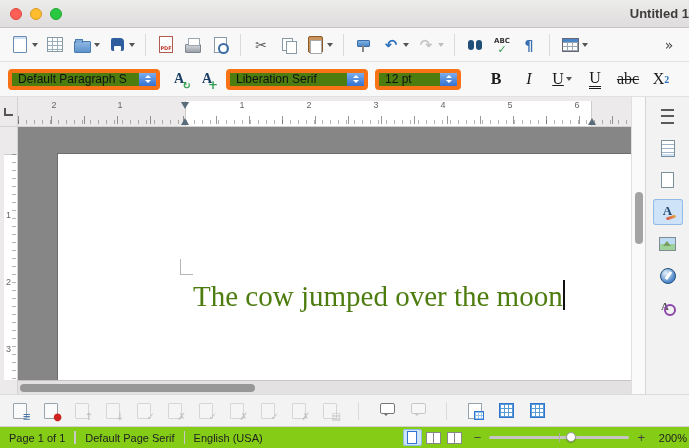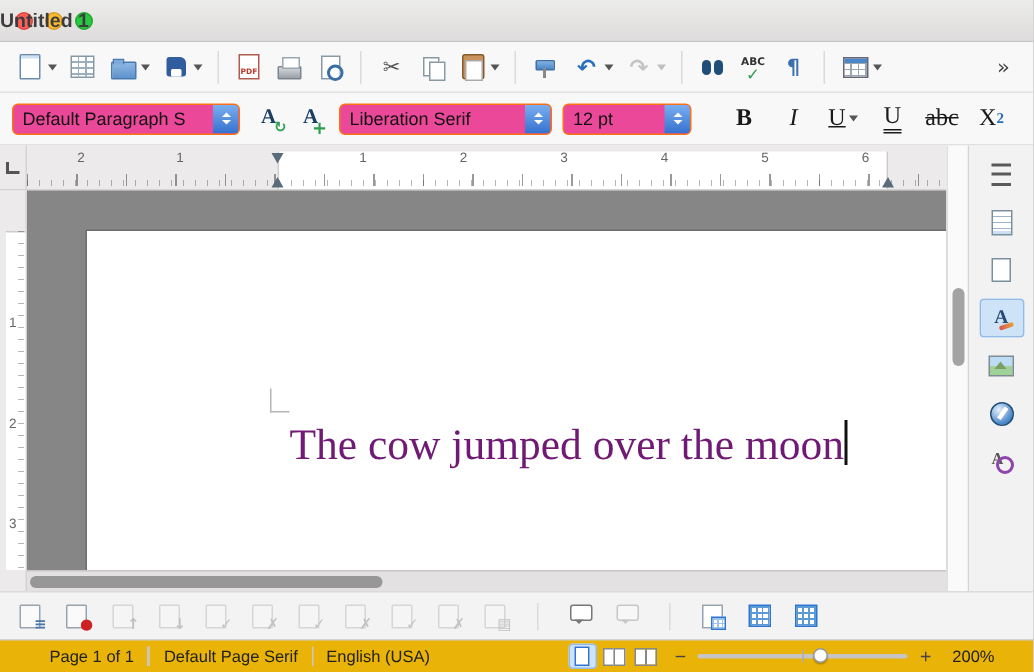--- a/index.html
+++ b/index.html
@@ -7,21 +7,21 @@
 body{font-family:"Liberation Sans",sans-serif;font-size:12px;color:#222;background:#fff}
 .window{width:689px;height:448px;display:flex;flex-direction:column;overflow:hidden;background:#fff}
 
 
 .titlebar{height:28px;background:linear-gradient(#ececea,#dedcdc);border-bottom:1px solid #c6c4c4;display:flex;align-items:center;position:relative;flex:none}
 .lights{display:flex;gap:8px;margin-left:10px}
 .light{width:12px;height:12px;border-radius:50%}
 .light.r{background:#ff5f57;border:1px solid #e0443e}
 .light.y{background:#febc2e;border:1px solid #d89b22}
 .light.g{background:#28c840;border:1px solid #1da72f}
-.title{position:absolute;left:0;right:0;text-align:left;font-weight:bold;font-size:13px;color:#3c3c3c}
+.title{position:absolute;left:0;right:0;text-align:right;font-weight:bold;font-size:13px;color:#3c3c3c}
 
 
 .tbar{background:#f9f8f8;border-bottom:1px solid #e2e0e0;display:flex;align-items:center;flex:none}
 .tb1{height:34px;padding:0 8px;gap:3px}
 .tb2{height:35px;padding:0 8px;gap:7px}
 .tool{display:inline-flex;align-items:center;padding:2px;border-radius:3px}
 .tool.dis{opacity:.35;filter:grayscale(1)}
 .tool.active{background:#cfe3f8;box-shadow:inset 0 0 0 1px #93bbe8}
 .tb1 .tool[data-name="toolbar-overflow-button"]{margin-left:auto}
 .dd{width:0;height:0;border-left:3.5px solid transparent;border-right:3.5px solid transparent;border-top:4px solid #555;margin-left:2px}
@@ -78,21 +78,21 @@
 .g-comment::after{content:"";position:absolute;bottom:2px;left:6px;border:3px solid transparent;border-top-color:#777}
 .g-bluegrid::before{content:"";width:13px;height:13px;border:1px solid #2f74d0;background:repeating-linear-gradient(0deg,#5b9bd5 0 1px,transparent 1px 4px),repeating-linear-gradient(90deg,#5b9bd5 0 1px,transparent 1px 4px),#fff}
 .g-fielddoc::before{content:"";width:12px;height:14px;background:#fff;border:1px solid #98a4ad}
 .g-fielddoc::after{content:"";position:absolute;right:1px;bottom:1px;width:8px;height:7px;border:1px solid #2f74d0;background:repeating-linear-gradient(0deg,#9cc3e8 0 1px,transparent 1px 3px),repeating-linear-gradient(90deg,#9cc3e8 0 1px,transparent 1px 3px),#fff}
 .g-view-single::before{content:"";width:8px;height:11px;border:1px solid #2f74d0;background:#fff}
 .g-view-multi::before{content:"";position:absolute;left:3px;top:4px;width:6px;height:10px;border:1px solid #888;background:#fff}
 .g-view-multi::after{content:"";position:absolute;left:10px;top:4px;width:6px;height:10px;border:1px solid #888;background:#fff}
 .g-view-book::before{content:"";width:13px;height:10px;border:1px solid #888;background:linear-gradient(90deg,#fff 46%,#888 46% 54%,#fff 54%)}
 
 
-.combo{height:21px;background:#ec4899;border:1px solid #f97316;border-radius:4px;display:flex;align-items:center;font-size:12px;overflow:hidden;flex:none}
+.combo{height:21px;background:#4d7c0f;border:4px solid #f97316;border-radius:4px;display:flex;align-items:center;font-size:12px;overflow:hidden;flex:none}
 .combo .val{padding:0 6px;flex:1;white-space:nowrap;overflow:hidden;color:#111}
 .cbtn{width:17px;height:100%;background:linear-gradient(#7aaef0,#3571cf);display:flex;flex-direction:column;align-items:center;justify-content:center;gap:2px;flex:none}
 .cbtn i{display:block;width:0;height:0;border-left:3px solid transparent;border-right:3px solid transparent}
 .cbtn .up{border-bottom:3px solid #fff}
 .cbtn .dn{border-top:3px solid #fff}
 
 
 .fmtbtn{min-width:26px;height:25px;display:inline-flex;align-items:center;justify-content:center;border-radius:3px;font-family:"Liberation Serif",serif;font-size:16px;color:#1a1a1a;flex:none}
 .fb-bold{font-weight:bold}
 .fb-italic{font-style:italic}
@@ -116,36 +116,36 @@
 .mk-down{top:5px;border-top:7px solid #5a6b7a}
 .mk-up{bottom:1px;border-bottom:7px solid #5a6b7a}
 .workarea{flex:1;display:flex;min-height:0}
 .ruler-v{width:18px;background:#eceaea;border-right:1px solid #d4d2d2;position:relative;flex:none}
 .rv-white{position:absolute;top:27px;bottom:14px;left:4px;right:0;background:#fff;border-top:1px solid #ccc}
 .rv-ticks{position:absolute;top:27px;bottom:14px;right:1px;width:4px;background:repeating-linear-gradient(180deg,rgba(90,90,90,.45) 0 1px,transparent 1px 8px)}
 .rvnum{position:absolute;left:6px;font-size:9px;color:#666}
 .canvas{flex:1;position:relative;background:#868686;overflow:hidden}
 .page{position:absolute;left:40px;top:27px;right:0;bottom:14px;background:#fff;box-shadow:0 0 0 1px #6e6e6e}
 .corner-mark{position:absolute;left:122px;top:105px;width:13px;height:16px;border-left:1px solid #b5b5b5;border-bottom:1px solid #b5b5b5}
-.doc-text{position:absolute;left:135px;top:126px;font-family:"Liberation Serif",serif;font-size:29px;color:#701a75;white-space:nowrap}
+.doc-text{position:absolute;left:135px;top:126px;font-family:"Liberation Serif",serif;font-size:29px;color:#4d7c0f;white-space:nowrap}
 .caret{display:inline-block;width:2px;height:1.05em;background:#111;vertical-align:-0.15em}
 .hscroll{position:absolute;left:0;right:0;bottom:0;height:14px;background:#e3e1e1;border-top:1px solid #c7c5c5;display:flex;align-items:center}
 .hthumb{margin-left:2px;width:235px;height:8px;border-radius:4px;background:#979797}
 .vscroll{width:14px;background:#fafafa;border-left:1px solid #e0dede;position:relative;flex:none}
 .vthumb{position:absolute;left:3px;top:95px;width:8px;height:52px;border-radius:4px;background:#a3a3a3}
 .sidebar{width:44px;background:#f3f2f2;border-left:1px solid #d6d4d4;display:flex;flex-direction:column;align-items:center;padding-top:6px;gap:6px;flex:none}
 .sidebar .tool{width:30px;height:26px;justify-content:center}
 
 
 .btmbar{height:32px;background:#f4f3f3;border-top:1px solid #dcdada;display:flex;align-items:center;padding:0 8px;gap:7px;flex:none}
 .btmbar .tsep{height:18px;margin:0 9px}
 .btmbar .mk{font-size:10px}
 
 
-.status{height:22px;background:#eab308;border-top:1px solid #d2d0d0;display:flex;align-items:center;font-size:11px;color:#222;padding:0 24px;flex:none}
+.status{height:22px;background:#84cc16;border-top:1px solid #d2d0d0;display:flex;align-items:center;font-size:11px;color:#222;padding:0 0;flex:none}
 .stitem{padding:0 9px;white-space:nowrap}
 .sdiv{width:1px;height:13px;background:#c9c7c7;flex:none}
 .stspacer{flex:1}
 .viewics{display:flex;align-items:center;gap:2px;margin-right:6px}
 .viewics .tool{padding:0;width:19px;height:17px;justify-content:center}
 .zoombtn{font-size:13px;color:#444;padding:0 4px}
 .ztrack{width:140px;height:3px;background:#c6c4c4;border-radius:2px;position:relative;margin:0 4px;flex:none}
 .znotch{position:absolute;left:50%;top:-3px;width:1px;height:9px;background:#aeacac}
 .zthumb{position:absolute;left:55%;top:-4px;width:10px;height:10px;background:#fdfdfd;border:1px solid #9a9a9a;border-radius:50%;box-shadow:0 1px 1px rgba(0,0,0,.25)}
 .zoomval{width:40px;text-align:right;padding-right:2px;white-space:nowrap}

